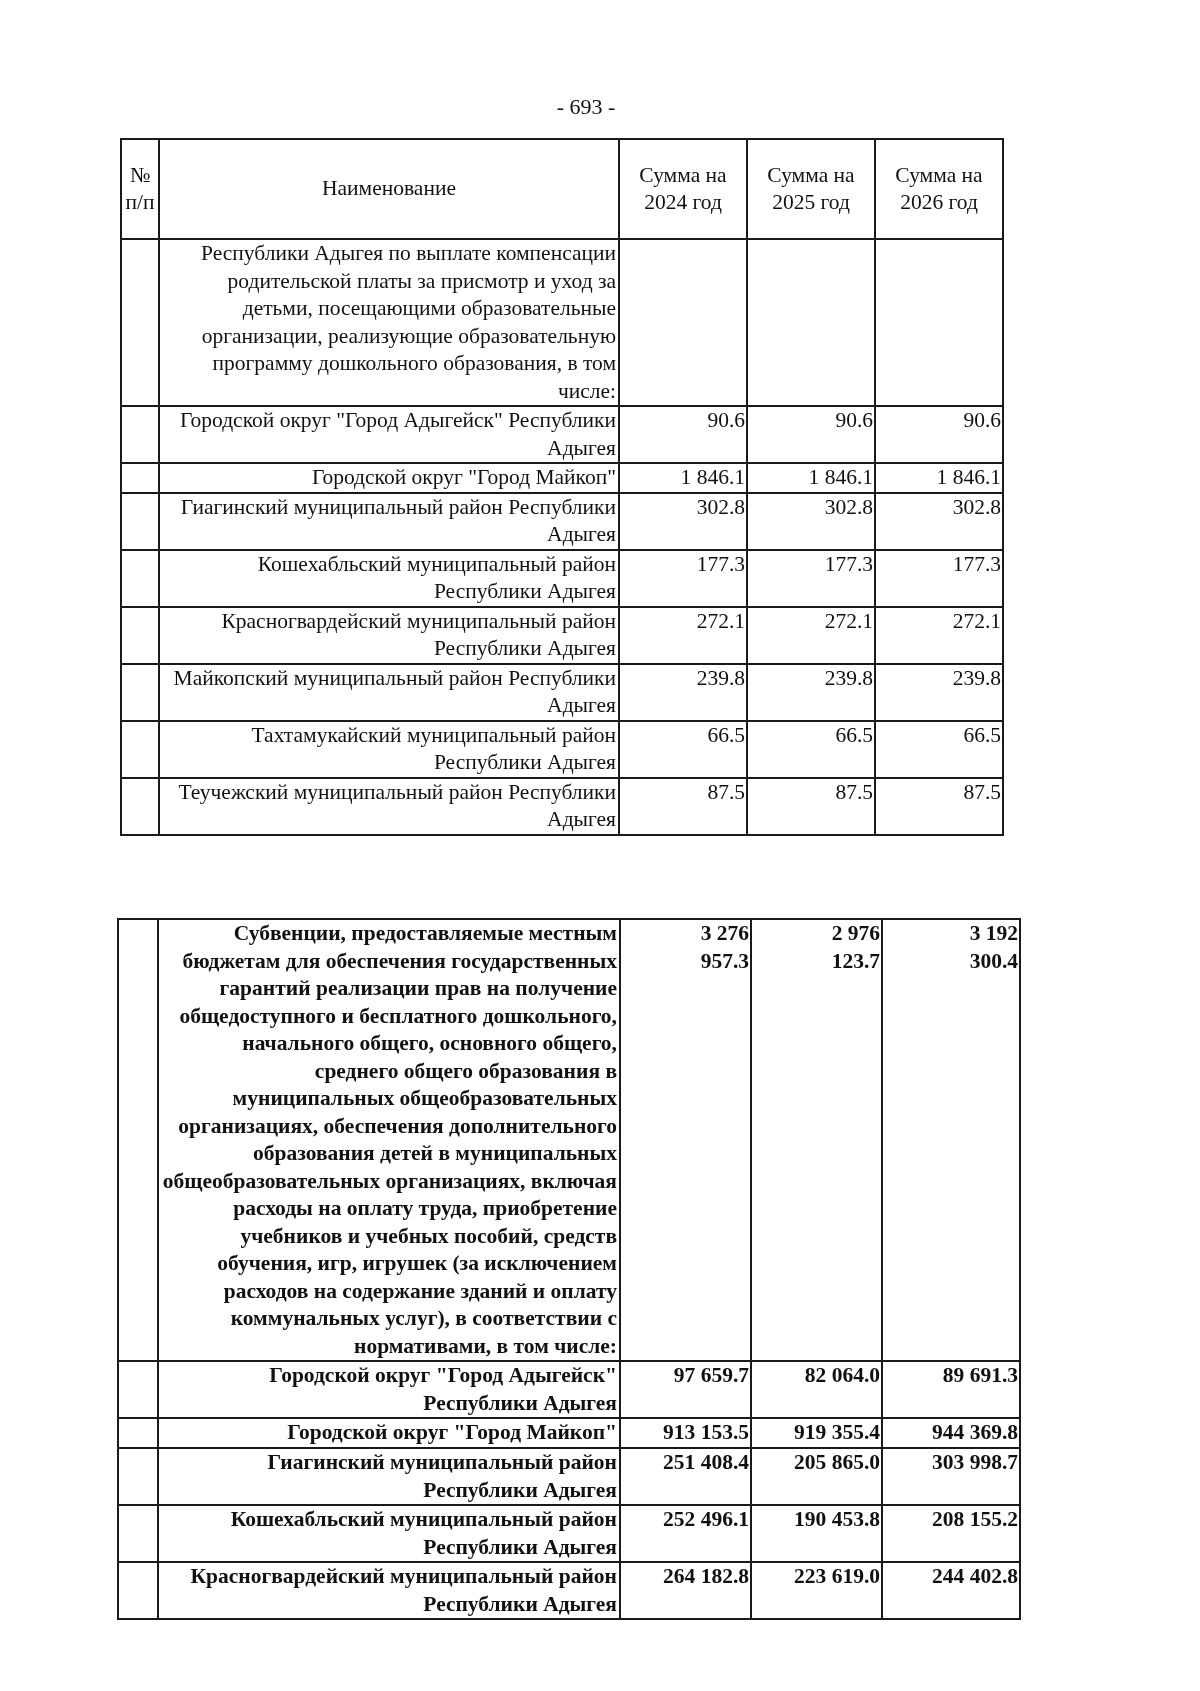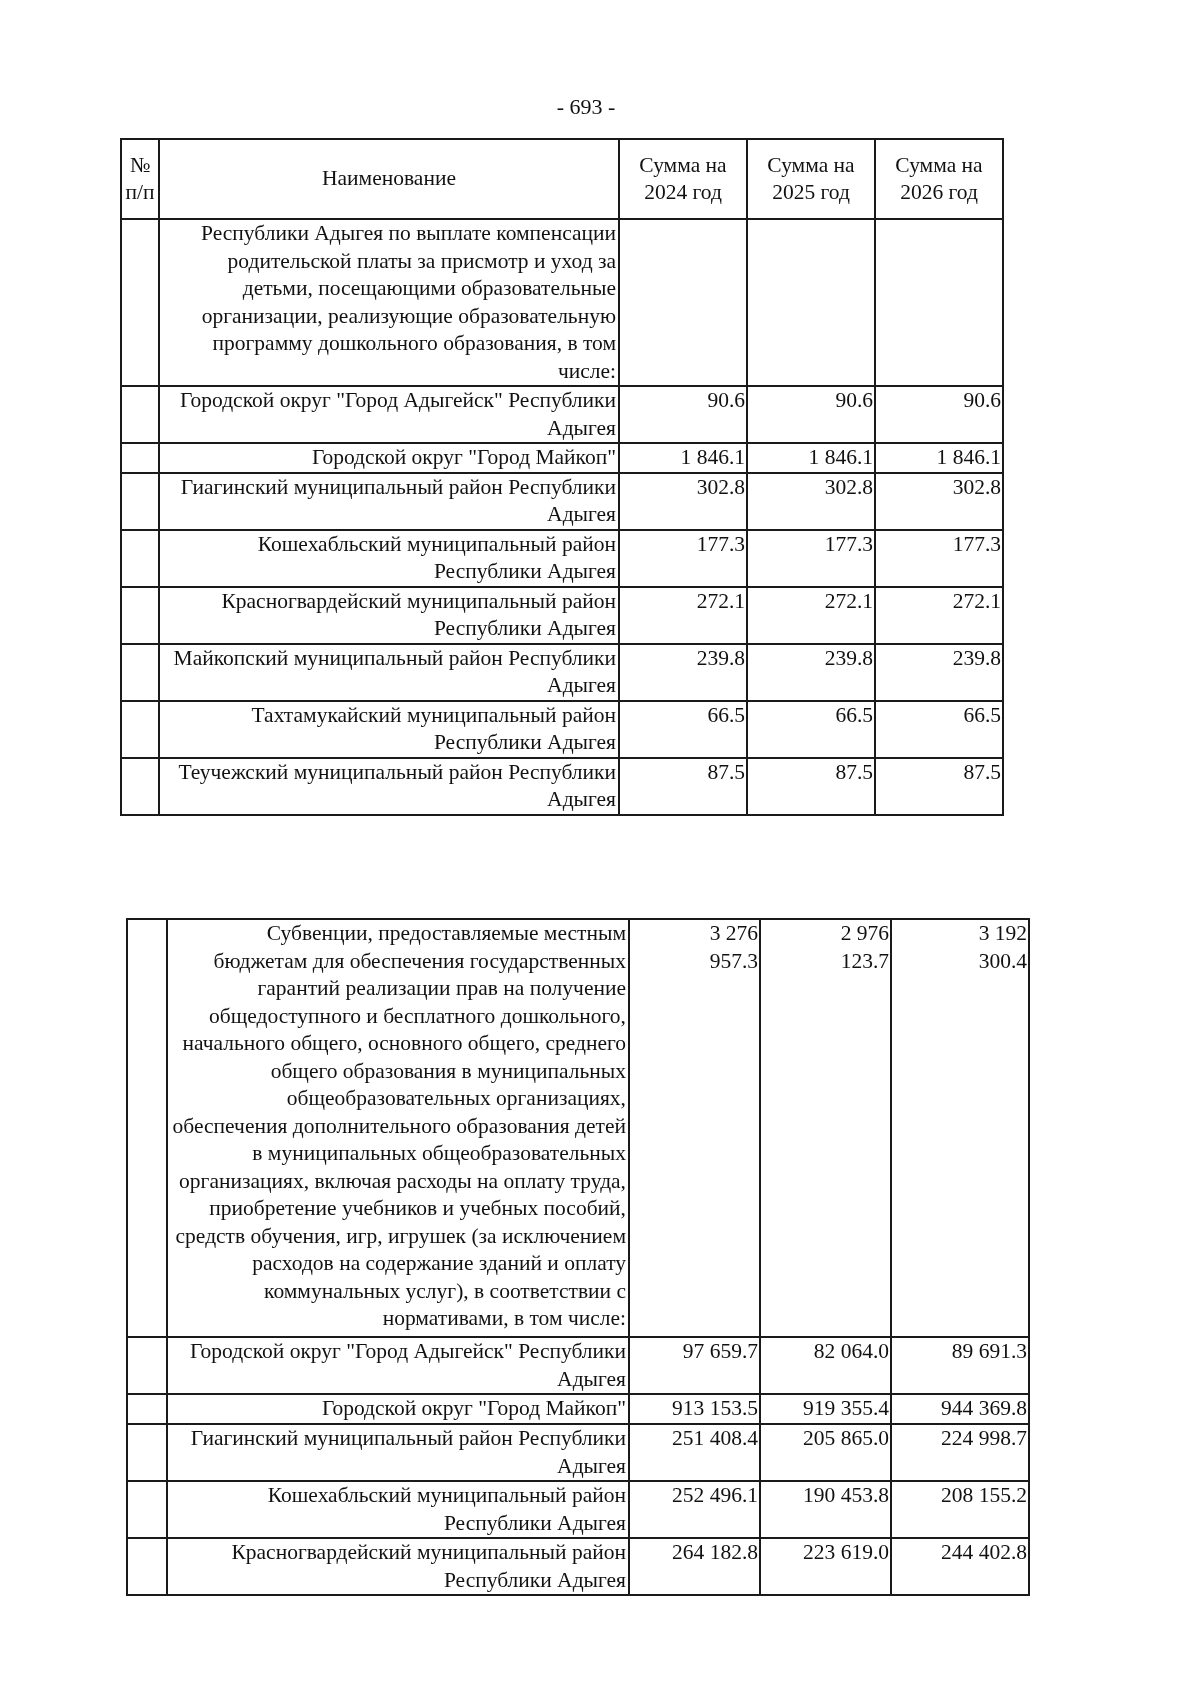--- a/index.html
+++ b/index.html
@@ -5,37 +5,37 @@
   html, body { margin:0; padding:0; background:#ffffff; }
   body { width:1200px; height:1691px; position:relative; overflow:hidden;
          font-family:"Liberation Serif","DejaVu Serif",serif; color:#111; }
   .page-num { position:absolute; left:0; width:1172px; top:94px; text-align:center; font-size:22px; }
   table.t { position:absolute; border-collapse:collapse; table-layout:fixed; font-size:21.5px; line-height:27.5px; }
   table.t td { border:2px solid #1a1a1a; padding:0 2px 0 2px; vertical-align:top; }
   table.t td.name { text-align:right; padding-left:1px; }
   table.t td.num { text-align:right; padding-right:1px;padding-left:35px; }
   table.t td.head { text-align:center; vertical-align:middle; }
   #tbl1 { left:120px; top:138px; }
-  #tbl2 { left:126px; top:918px; }
+  #tbl2 { left:117px; top:918px;font-weight:bold; }
 </style>
 </head>
 <body>
 
 <div class="page-num">- 693 -</div>
 
 <table class="t" id="tbl1">
   <colgroup>
     <col style="width:38px">
       <col style="width:460px">
       <col style="width:128px">
       <col style="width:128px">
       <col style="width:128px">
   </colgroup>
   <tbody>
-      <tr style="height:80px">
+      <tr style="height:100px">
     <td class="head">№ п/п</td>
     <td class="head">Наименование</td>
     <td class="head">Сумма на 2024 год</td>
     <td class="head">Сумма на 2025 год</td>
     <td class="head">Сумма на 2026 год</td>
   </tr>
   <tr style="height:164px">
     <td></td>
     <td class="name">Республики Адыгея по выплате компенсации родительской платы за присмотр и уход за детьми, посещающими образовательные организации, реализующие образовательную программу дошкольного образования, в том числе:</td>
     <td></td>
@@ -129,21 +129,21 @@
     <td class="name">Городской округ "Город Майкоп"</td>
     <td class="num">913 153.5</td>
     <td class="num">919 355.4</td>
     <td class="num">944 369.8</td>
   </tr>
   <tr style="height:57px">
     <td></td>
     <td class="name">Гиагинский муниципальный район Республики Адыгея</td>
     <td class="num">251 408.4</td>
     <td class="num">205 865.0</td>
-    <td class="num">224 998.7</td>
+    <td class="num">303 998.7</td>
   </tr>
   <tr style="height:57px">
     <td></td>
     <td class="name">Кошехабльский муниципальный район Республики Адыгея</td>
     <td class="num">252 496.1</td>
     <td class="num">190 453.8</td>
     <td class="num">208 155.2</td>
   </tr>
   <tr style="height:57px">
     <td></td>

